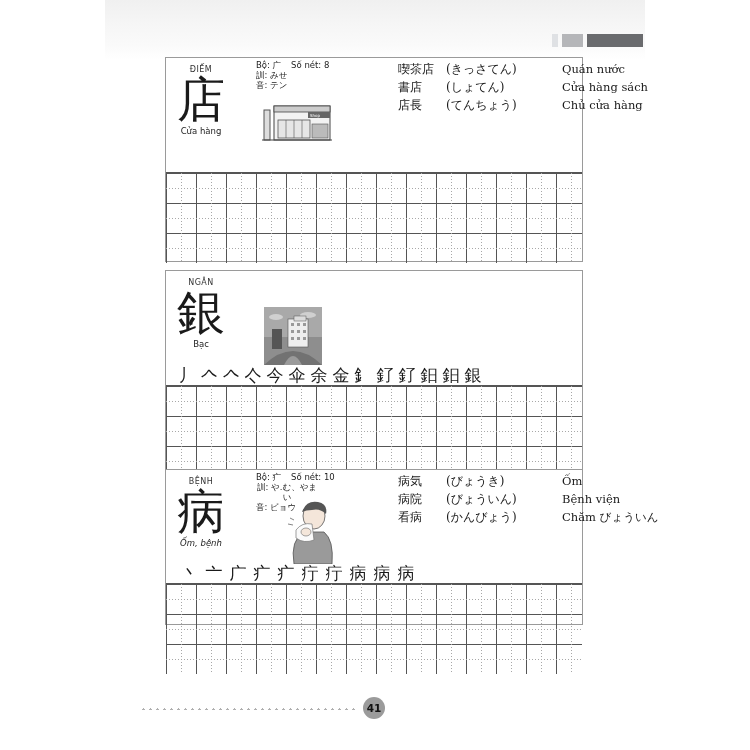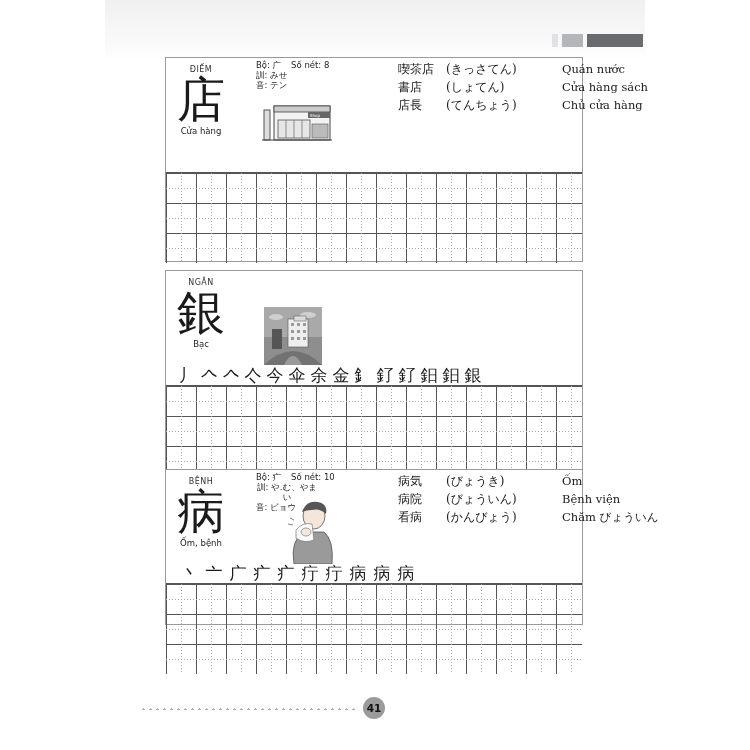--- a/index.html
+++ b/index.html
@@ -140,21 +140,21 @@
   </div>
   <div class="grid" style="top:114px;">
       <div class="dots-v"></div>
       <div class="dots-h"></div>
     </div>
 </div>
 
 <div class="card" style="top:469px;height:156px;">
   <div class="reading" style="top:7px;">BỆNH</div>
   <div class="kanji-big" style="top:16px;">病</div>
-  <div class="meaning" style="top:68px;">Ốm, bệnh</div>
+  <div class="meaning" style="top:68px;font-style:italic;">Ốm, bệnh</div>
   <div class="info" style="top:2px;width:60px;white-space:normal;">
     <div class="row"><span>Bộ:</span> <span>疒</span><span class="strokes-count"><span>Số nét:</span> <span>10</span></span></div>
     <div style="white-space:normal;width:62px;text-align:center;"><span>訓:</span> <span>や.む、やまい</span></div>
     <div class="row"><span>音:</span> <span>ビョウ</span></div>
   </div>
   <svg class="illus" style="left:118px;top:30px;" width="52" height="64" viewBox="0 0 52 64">
     <path d="M10 64 Q6 40 20 32 L40 32 Q50 40 48 64 Z" fill="#9a9a9a" stroke="#555" stroke-width="0.8"></path>
     <ellipse cx="30" cy="16" rx="11" ry="13" fill="#f4e6da" stroke="#555" stroke-width="0.8"></ellipse>
     <path d="M18 12 Q22 0 34 2 Q44 4 42 14 Q36 8 28 10 Q22 10 18 12 Z" fill="#555"></path>
     <path d="M12 30 Q18 22 28 24 L30 40 Q20 44 12 38 Z" fill="#fafafa" stroke="#777" stroke-width="0.7"></path>

